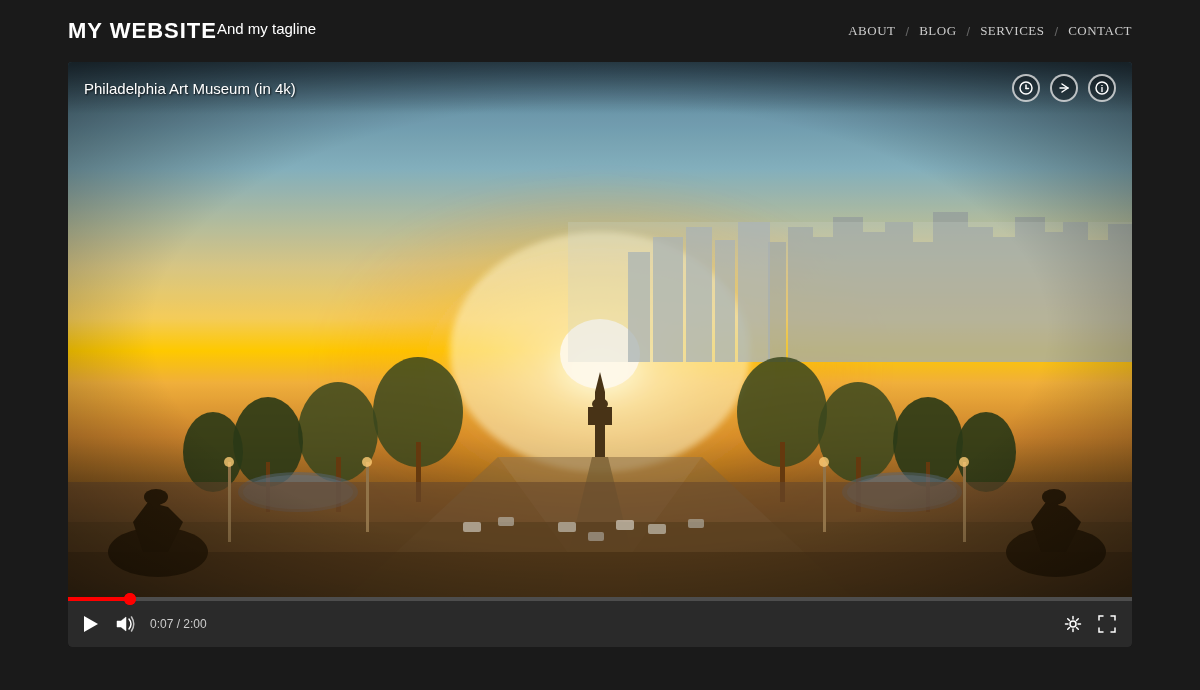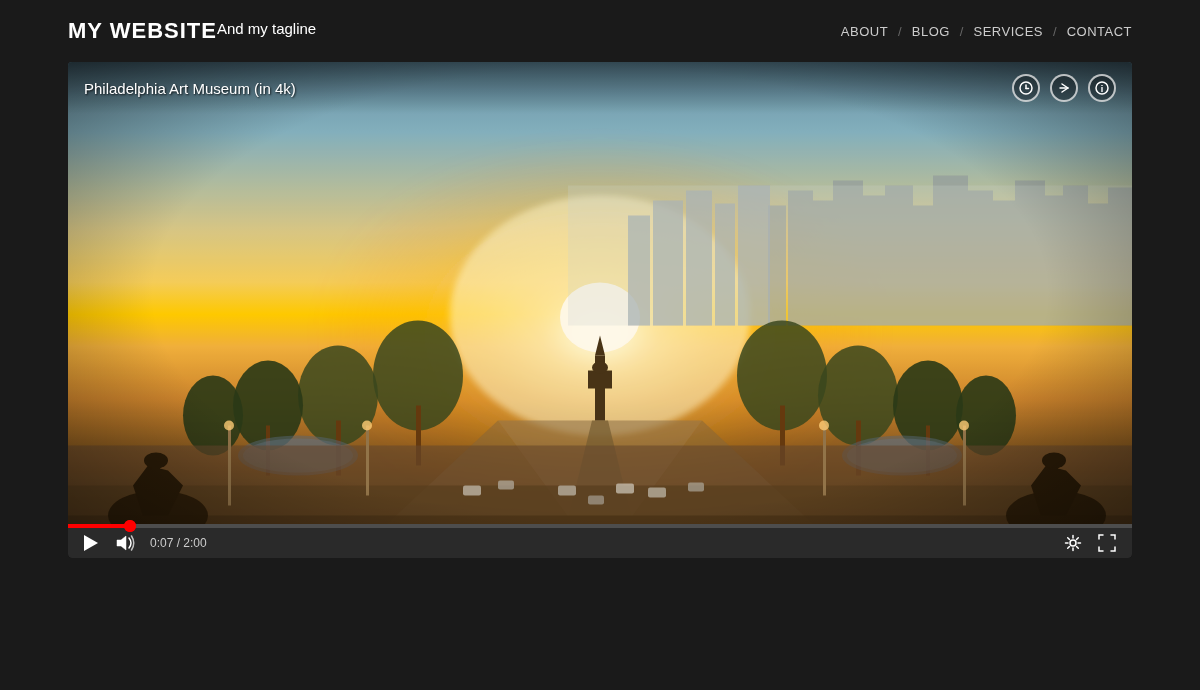--- a/index.html
+++ b/index.html
@@ -45,39 +45,40 @@
       gap: 4px;
     }
 
     .nav-item {
       color: #cccccc;
       font-size: 13px;
       letter-spacing: 0.5px;
       text-decoration: none;
       text-transform: uppercase;
       cursor: pointer;
+      font-family: Liberation Serif, serif;
     }
 
     .nav-separator {
       color: #666666;
       font-size: 13px;
       margin: 0 6px;
     }
 
     .video-container {
       margin: 0 68px;
       position: relative;
       border-radius: 4px;
       overflow: hidden;
       background: #000;
     }
 
     .video-frame {
       width: 100%;
-      height: 462px;
+      height: 535px;
       position: relative;
       overflow: hidden;
     }
 
     .video-overlay-top {
       position: absolute;
       top: 0;
       left: 0;
       right: 0;
       padding: 12px 16px;
@@ -119,21 +120,21 @@
       position: absolute;
       top: 0;
       left: 0;
       width: 100%;
       height: 100%;
     }
 
     
     .video-controls {
       background: #2a2a2a;
-      height: 30px;
+      height: 46px;
       display: flex;
       align-items: center;
       padding: 0 12px;
       gap: 10px;
     }
 
     .progress-bar-container {
       position: absolute;
       bottom: 46px;
       left: 68px;

